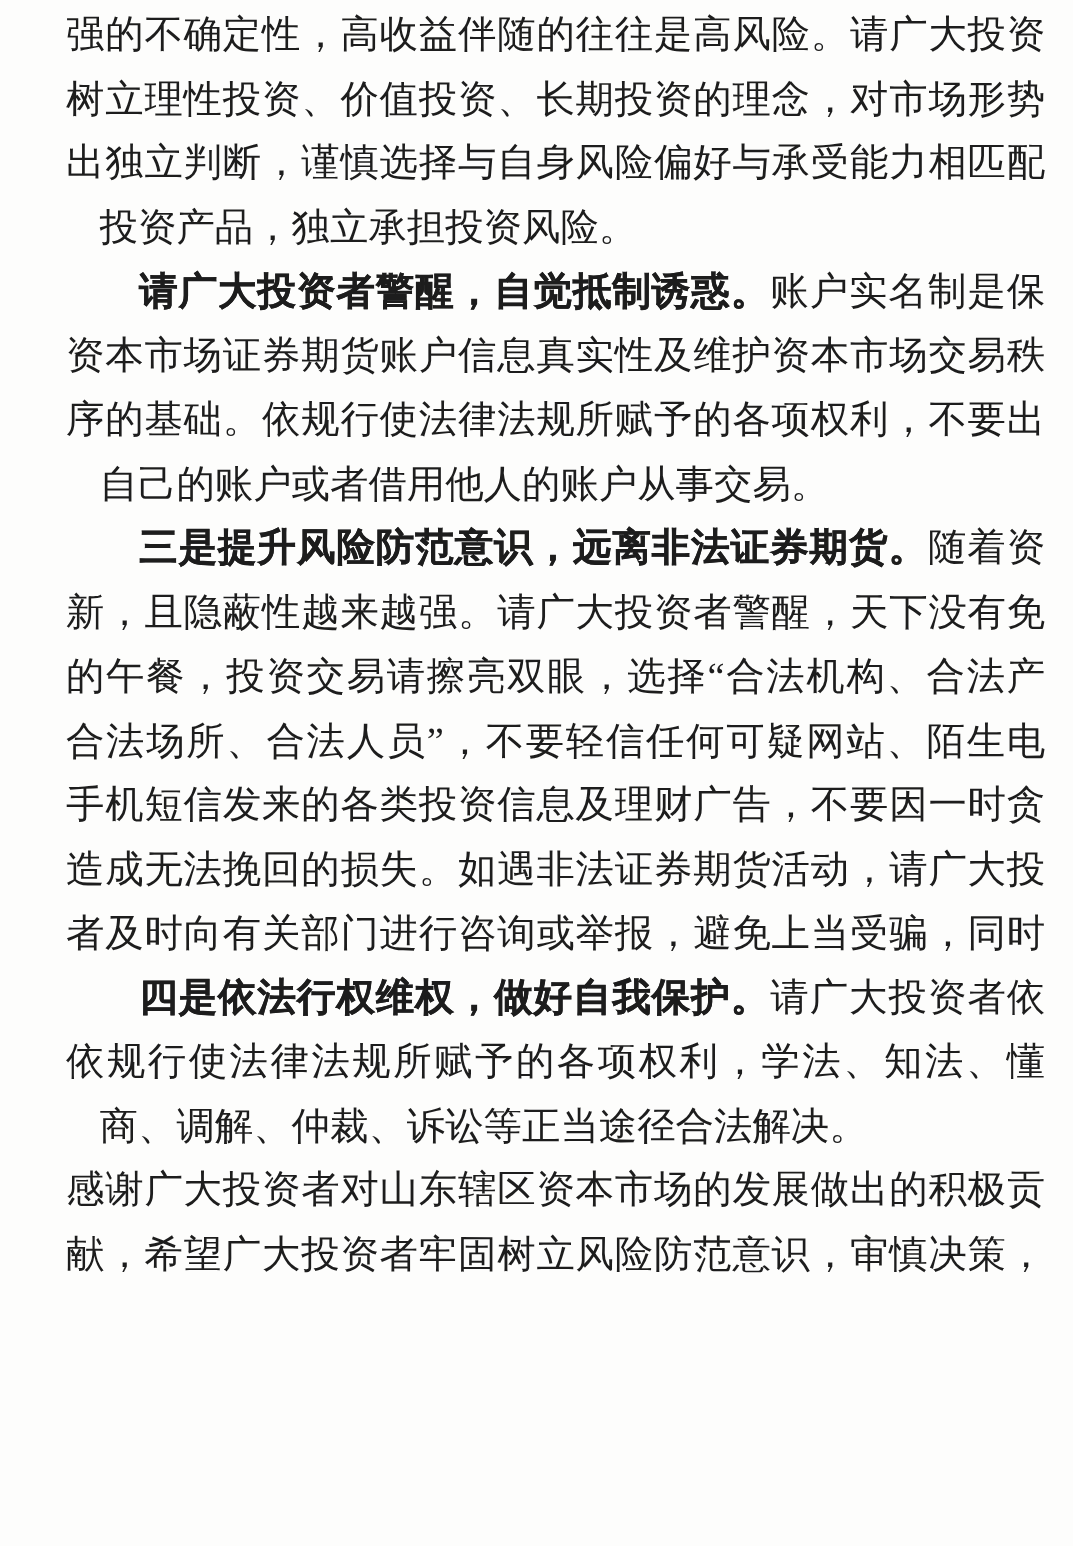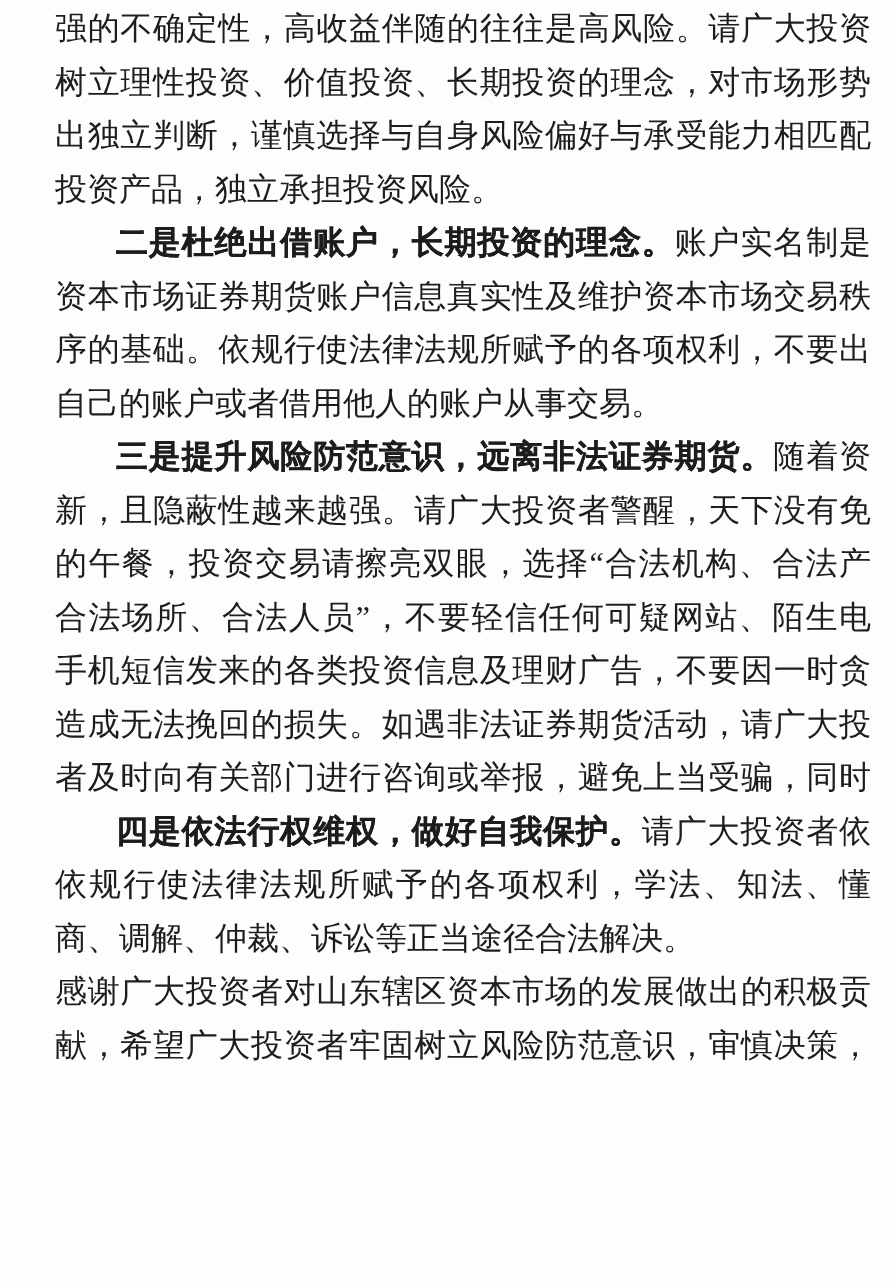--- a/index.html
+++ b/index.html
@@ -35,36 +35,37 @@
     text-align-last: justify;
     text-justify: inter-ideograph;
     overflow: hidden;
     white-space: normal;
   }
   .line.indent {
     padding-left: 61px;
   }
   .line.para-end {
     text-align-last: left;
+    margin-left: 28px;
   }
   .line strong {
     font-weight: 700;
     -webkit-text-stroke: 0.3px currentColor;
   }
 </style>
 </head>
 <body>
 
 <div class="page" style="--paper: #fdfdfc; --ink: #1d1d1d;">
   <div class="doc-body" id="doc-body">
       <div class="line"><span>强的不确定性，高收益伴随的往往是高风险。请广大投资者</span></div>
       <div class="line"><span>树立理性投资、价值投资、长期投资的理念，对市场形势作</span></div>
       <div class="line"><span>出独立判断，谨慎选择与自身风险偏好与承受能力相匹配的</span></div>
       <div class="line para-end"><span>投资产品，独立承担投资风险。</span></div>
-      <div class="line indent"><strong>二是杜绝出借账户，长期投资的理念。</strong><span>账户实名制是保障</span></div>
+      <div class="line indent"><strong>请广大投资者警醒，自觉抵制诱惑。</strong><span>账户实名制是保障</span></div>
       <div class="line"><span>资本市场证券期货账户信息真实性及维护资本市场交易秩</span></div>
       <div class="line"><span>序的基础。依规行使法律法规所赋予的各项权利，不要出借</span></div>
       <div class="line para-end"><span>自己的账户或者借用他人的账户从事交易。</span></div>
       <div class="line indent"><strong>三是提升风险防范意识，远离非法证券期货。</strong><span>随着资本</span></div>
       <div class="line"><span>新，且隐蔽性越来越强。请广大投资者警醒，天下没有免费</span></div>
       <div class="line"><span>的午餐，投资交易请擦亮双眼，选择“合法机构、合法产品、</span></div>
       <div class="line"><span>合法场所、合法人员”，不要轻信任何可疑网站、陌生电话、</span></div>
       <div class="line"><span>手机短信发来的各类投资信息及理财广告，不要因一时贪念</span></div>
       <div class="line"><span>造成无法挽回的损失。如遇非法证券期货活动，请广大投资</span></div>
       <div class="line"><span>者及时向有关部门进行咨询或举报，避免上当受骗，同时保</span></div>

